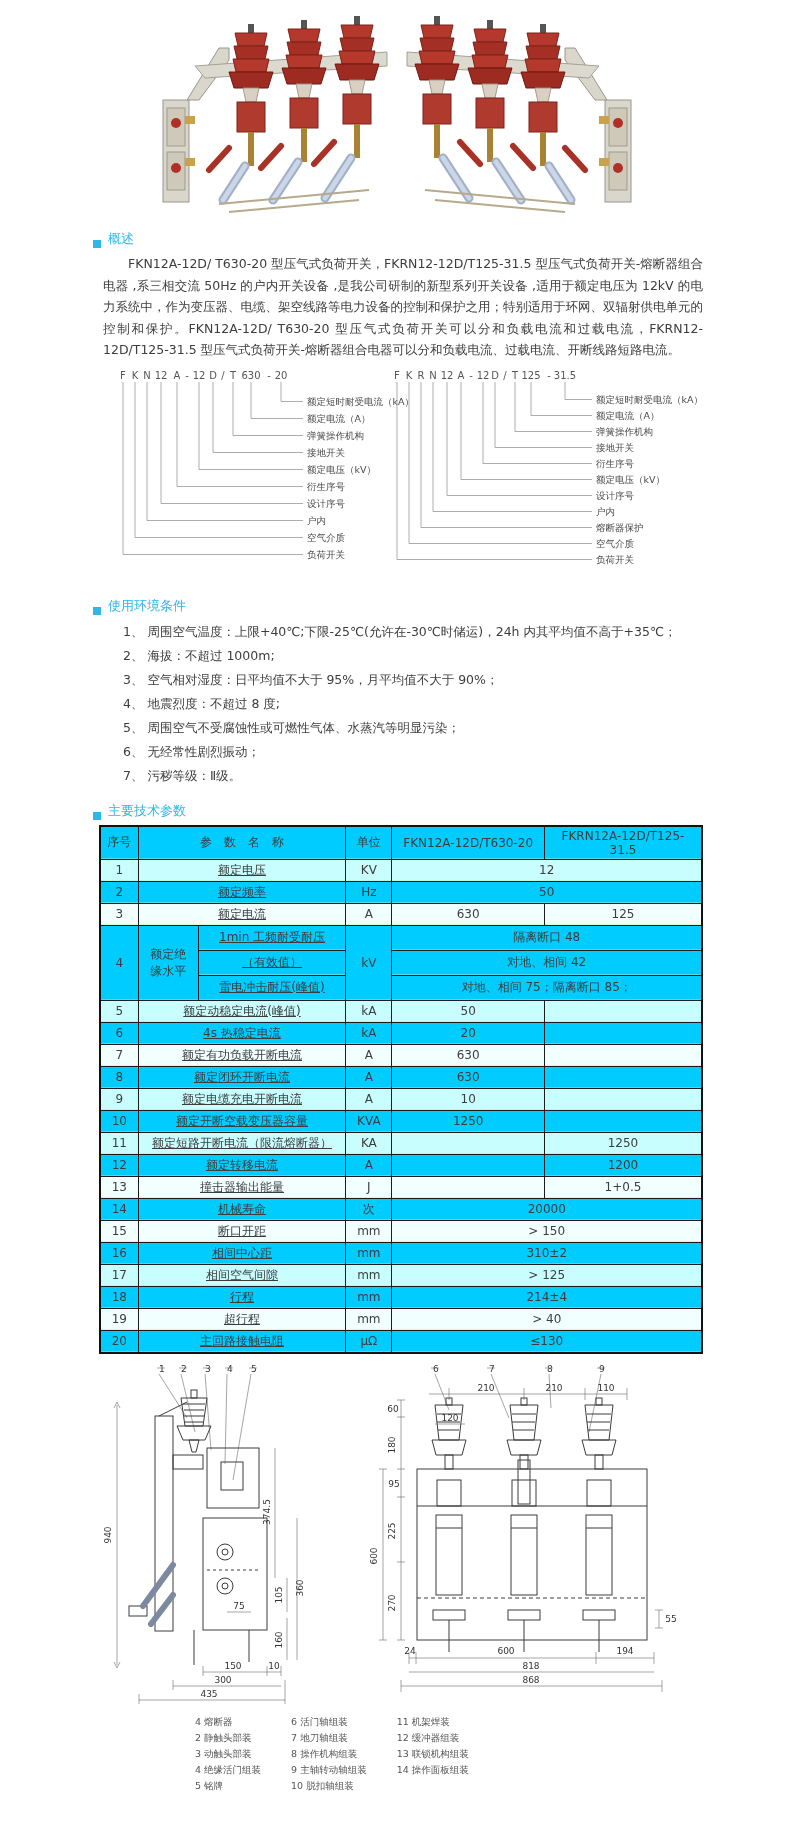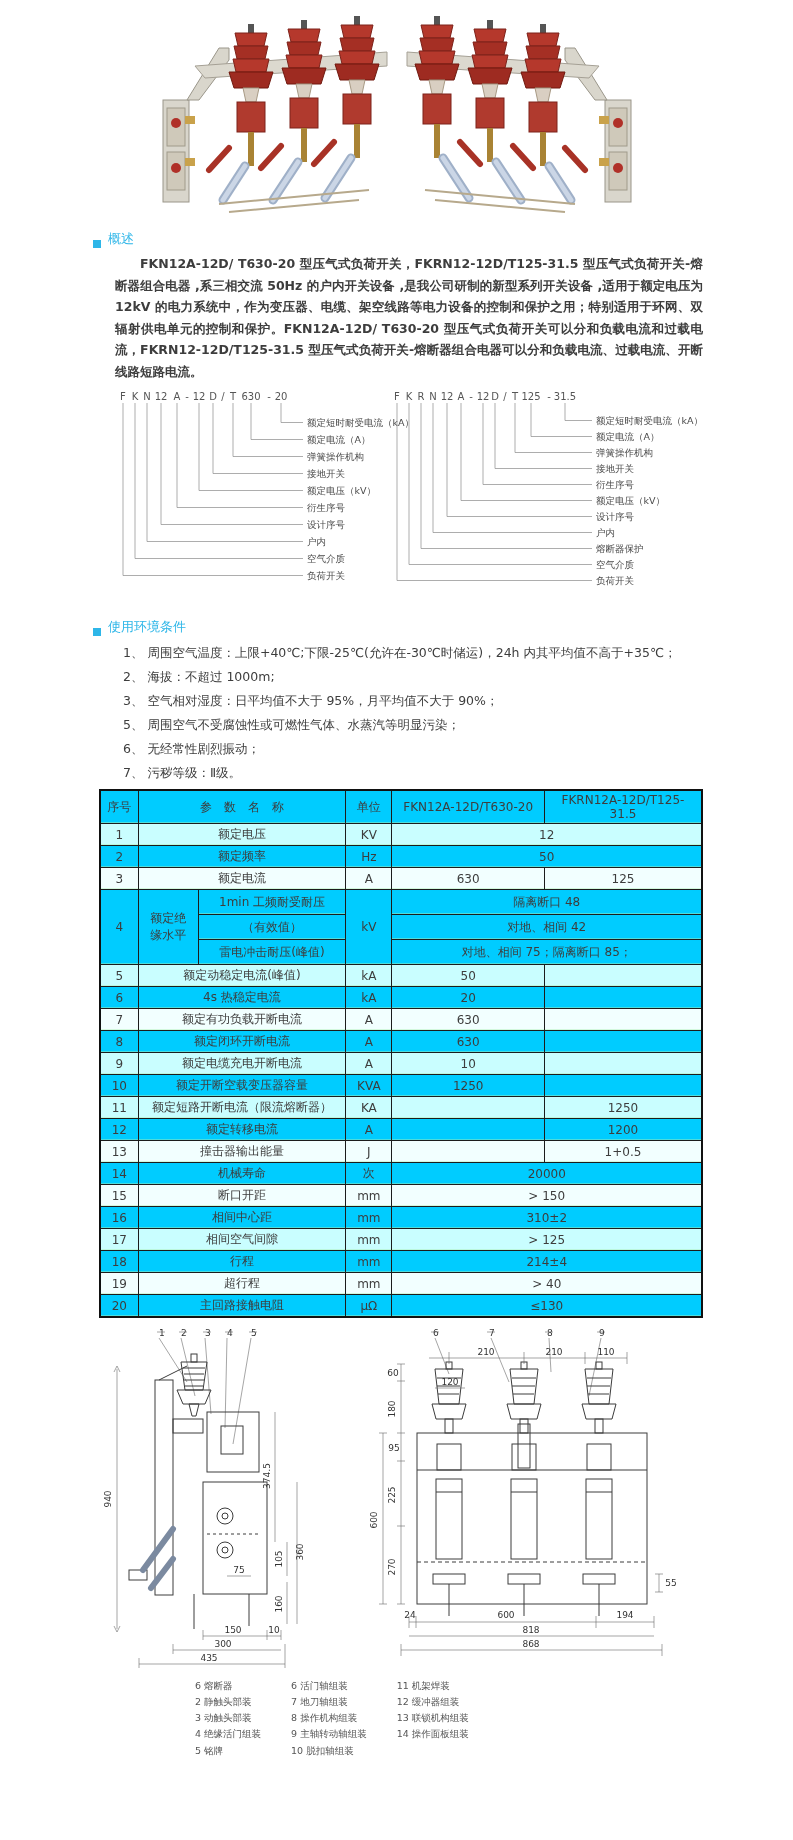--- a/index.html
+++ b/index.html
@@ -5,32 +5,32 @@
   html,body{margin:0;padding:0;background:#ffffff;}
   body{width:793px;font-family:"DejaVu Sans","Liberation Sans",sans-serif;color:#3d3d3d;}
   .page{width:793px;position:relative;}
   
   .photos{width:480px;margin:6px auto 4px auto;display:flex;justify-content:center;}
   
   .content{width:604px;margin-left:99px;}
   .sec{display:flex;align-items:flex-end;gap:7px;margin:14px 0 5px -6px;}
   .sec .sq{width:8px;height:8px;background:#2eb6e8;flex:0 0 auto;}
   .sec .t{color:#2eb6e8;font-size:13px;}
-  .para{font-size:12.5px;line-height:1.72;text-indent:2em;margin:2px 0 0 16px;text-align:justify;font-weight:bold;}
+  .para{font-size:12.5px;line-height:1.72;text-indent:2em;margin:2px 0 0 4px;text-align:justify;}
   .envlist{list-style:none;margin:2px 0 0 24px;padding:0;font-size:12.5px;line-height:1.92;}
   
   .models{position:relative;height:218px;margin-top:4px;}
   .models svg{position:absolute;top:0;}
   .mcode{font-size:10px;fill:#555;}
   .mlabel{font-size:9.5px;fill:#4a4a4a;}
   .mline{stroke:#8a8a8a;stroke-width:0.7;fill:none;}
   
   table.params{border-collapse:collapse;width:604px;font-size:12px;border:2px solid #111;margin-top:4px;}
   table.params td{border:1px solid #1c1c1c;padding:2px 4px;text-align:center;height:16.6px;box-shadow:inset 0 -1px 0 rgba(170,240,180,0.45);}
-  td.nm{text-align:left;padding-left:8px;}
+  td.nm{text-align:left;padding-left:8px;text-decoration:underline;}
   .rowH td{background:#00ccff;}
   .rowA td{background:#c9feff;}
   .rowB td{background:#f2ffff;}
   .rowC td{background:#00ccff;}
   
   .figwrap{margin-top:6px;}
   .fig-stroke{stroke:#3c3c3c;stroke-width:1;fill:none;}
   .fig-thin{stroke:#6a6a6a;stroke-width:0.6;fill:none;}
   .dimtext{font-size:9px;fill:#333;}
   .callout{font-size:9px;fill:#333;}
@@ -221,25 +221,30 @@
     </div>
 
     <div class="sec">
       <span class="sq"></span>
       <span class="t">使用环境条件</span>
     </div>
     <ul class="envlist">
       <li>1、 周围空气温度：上限+40℃;下限-25℃(允许在-30℃时储运)，24h 内其平均值不高于+35℃；</li>
       <li>2、 海拔：不超过 1000m;</li>
       <li>3、 空气相对湿度：日平均值不大于 95%，月平均值不大于 90%；</li>
+      <li>4、 地震烈度：不超过 8 度;</li>
       <li>5、 周围空气不受腐蚀性或可燃性气体、水蒸汽等明显污染；</li>
       <li>6、 无经常性剧烈振动；</li>
       <li>7、 污秽等级：Ⅱ级。</li>
     </ul>
 
+    <div class="sec">
+      <span class="sq"></span>
+      <span class="t">主要技术参数</span>
+    </div>
 
     <table class="params">
       <colgroup>
           <col style="width:38px">
           <col style="width:60px">
           <col style="width:147px">
           <col style="width:46px">
           <col style="width:152px">
           <col style="width:157px">
         </colgroup>
@@ -556,21 +561,21 @@
           <text class="dimtext" text-anchor="middle" x="407" y="294">600</text>
           <text class="dimtext" text-anchor="middle" x="526" y="294">194</text>
           <text class="dimtext" text-anchor="middle" x="432" y="309">818</text>
           <text class="dimtext" text-anchor="middle" x="432" y="323">868</text>
         </g>
       </svg>
 
       
       <div class="legend">
         <ul>
-          <li>6 熔断器</li>
+          <li>4 熔断器</li>
           <li>2 静触头部装</li>
           <li>3 动触头部装</li>
           <li>4 绝缘活门组装</li>
           <li>5 铭牌</li>
         </ul>
         <ul>
           <li>6 活门轴组装</li>
           <li>7 地刀轴组装</li>
           <li>8 操作机构组装</li>
           <li>9 主轴转动轴组装</li>

